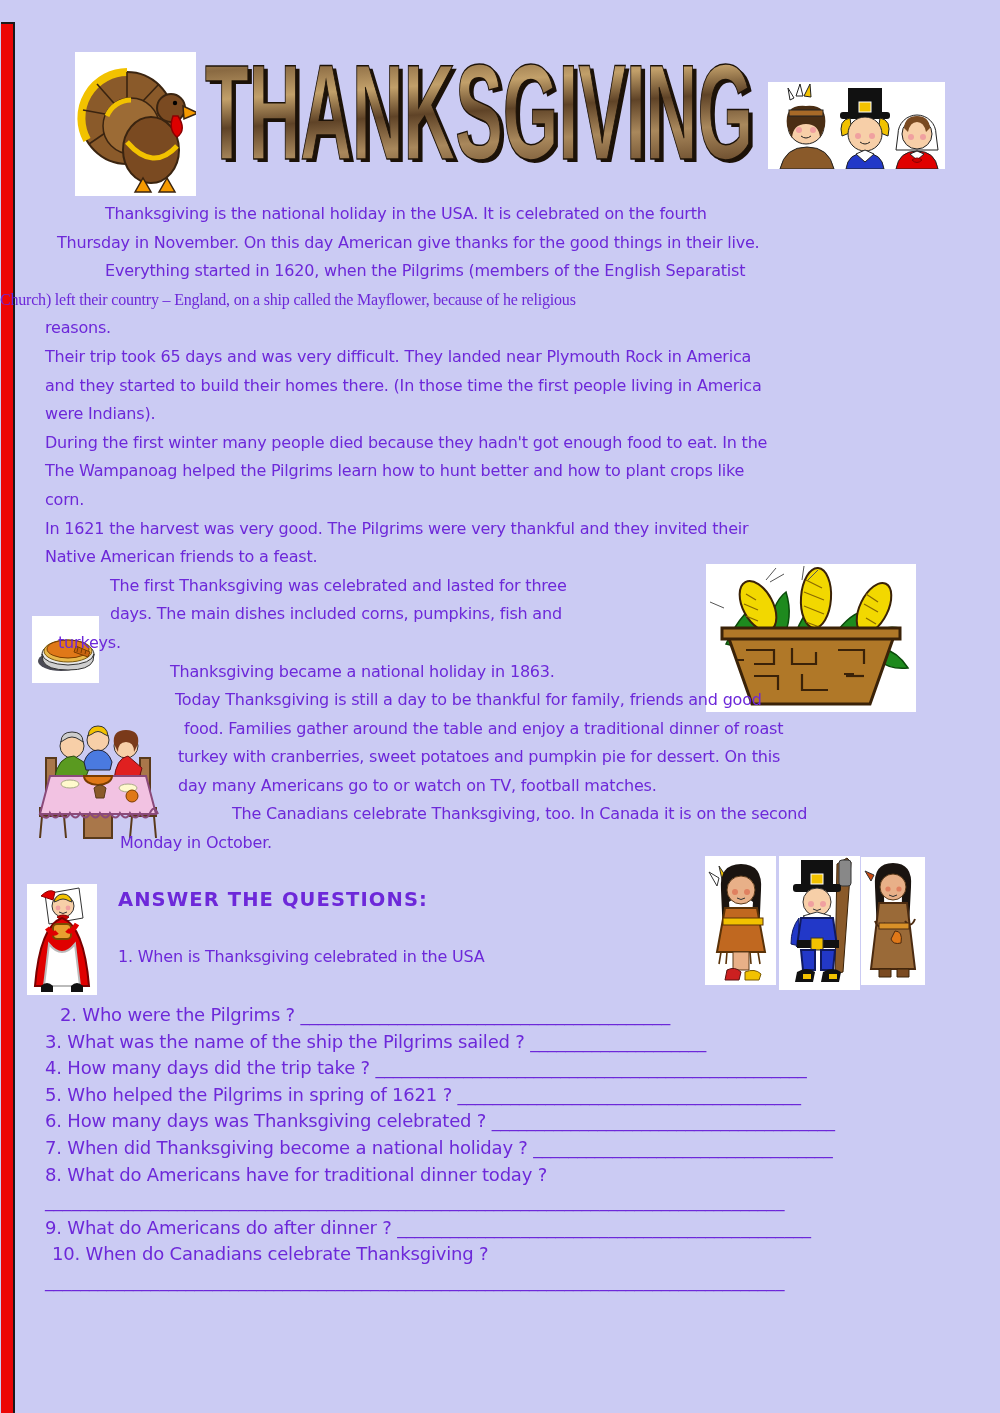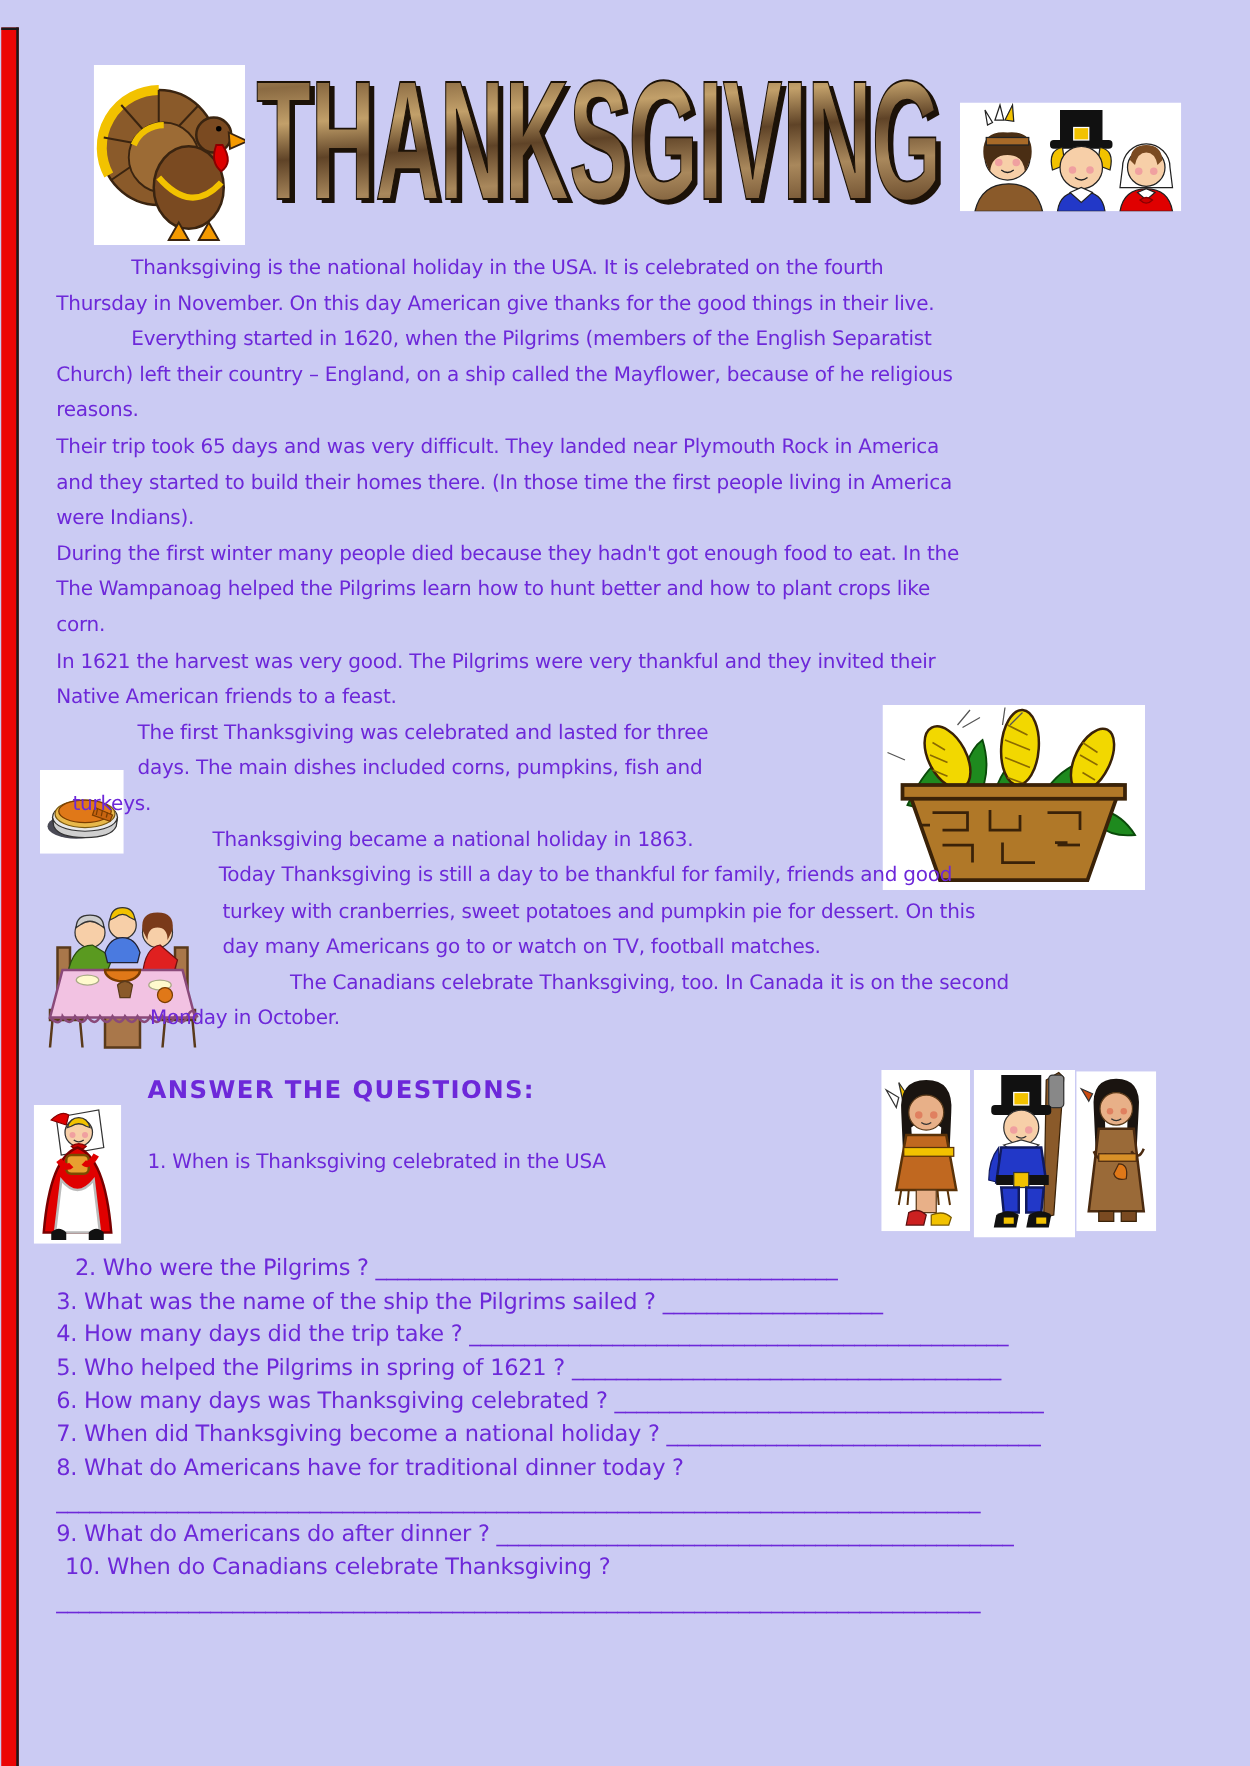--- a/index.html
+++ b/index.html
@@ -276,37 +276,38 @@
       <path d="M18 46 h28 l8 66 h-44 z" fill="#9a6a38" stroke="#4a2a10" stroke-width="2"></path>
       <path d="M14 64 q4 10 10 2 m30 -4 q-4 10 -10 2" stroke="#4a2a10" stroke-width="2" fill="none"></path>
       <rect x="18" y="66" width="30" height="6" fill="#d89028" stroke="#4a2a10"></rect>
       <path d="M34 74 q8 0 6 12 q-8 2 -10 -4 z" fill="#e07818" stroke="#4a2a10"></path>
       <path d="M18 112 h12 v8 h-12 z m18 0 h12 v8 h-12 z" fill="#7a4a21" stroke="#3a2208"></path>
     </svg>
   </div>
 
   <div id="body-text">
       <div class="line" style="padding-left: 105px;">Thanksgiving is the national holiday in the USA. It is celebrated on the fourth</div>
-      <div class="line" style="padding-left: 45px;">Thursday in November. On this day American give thanks for the good things in their live.</div>
+      <div class="line" style="padding-left: 57px;">Thursday in November. On this day American give thanks for the good things in their live.</div>
       <div class="line" style="padding-left: 105px;">Everything started in 1620, when the Pilgrims (members of the English Separatist</div>
-      <div class="line" style="padding-left: 45px;">Church) left their country – England, on a ship called the Mayflower, because of he religious</div>
+      <div class="line" style=" font-family: Liberation Serif, serif;">Church) left their country – England, on a ship called the Mayflower, because of he religious</div>
       <div class="line" style="padding-left: 45px;">reasons.</div>
       <div class="line" style="padding-left: 45px;">Their trip took 65 days and was very difficult. They landed near Plymouth Rock in America</div>
       <div class="line" style="padding-left: 45px;">and they started to build their homes there. (In those time the first people living in America</div>
       <div class="line" style="padding-left: 45px;">were Indians).</div>
       <div class="line" style="padding-left: 45px;">During the first winter many people died because they hadn't got enough food to eat. In the</div>
       <div class="line" style="padding-left: 45px;">The Wampanoag helped the Pilgrims learn how to hunt better and how to plant crops like</div>
       <div class="line" style="padding-left: 45px;">corn.</div>
       <div class="line" style="padding-left: 45px;">In 1621 the harvest was very good. The Pilgrims were very thankful and they invited their</div>
       <div class="line" style="padding-left: 45px;">Native American friends to a feast.</div>
       <div class="line" style="padding-left: 110px;">The first Thanksgiving was celebrated and lasted for three</div>
       <div class="line" style="padding-left: 110px;">days. The main dishes included corns, pumpkins, fish and</div>
       <div class="line" style="padding-left: 58px;">turkeys.</div>
       <div class="line" style="padding-left: 170px;">Thanksgiving became a national holiday in 1863.</div>
       <div class="line" style="padding-left: 175px;">Today Thanksgiving is still a day to be thankful for family, friends and good</div>
+      <div class="line" style="padding-left: 184px;">food. Families gather around the table and enjoy a traditional dinner of roast</div>
       <div class="line" style="padding-left: 178px;">turkey with cranberries, sweet potatoes and pumpkin pie for dessert. On this</div>
       <div class="line" style="padding-left: 178px;">day many Americans go to or watch on TV, football matches.</div>
       <div class="line" style="padding-left: 232px;">The Canadians celebrate Thanksgiving, too. In Canada it is on the second</div>
       <div class="line" style="padding-left: 120px;">Monday in October.</div>
       <div class="line" style="padding-left: 45px;"></div>
       <div class="line heading" style="padding-left: 118px;">ANSWER THE QUESTIONS:</div>
       <div class="line" style="padding-left: 45px;"></div>
       <div class="line" style="padding-left: 118px;">1. When is Thanksgiving celebrated in the USA</div>
     </div>
 

